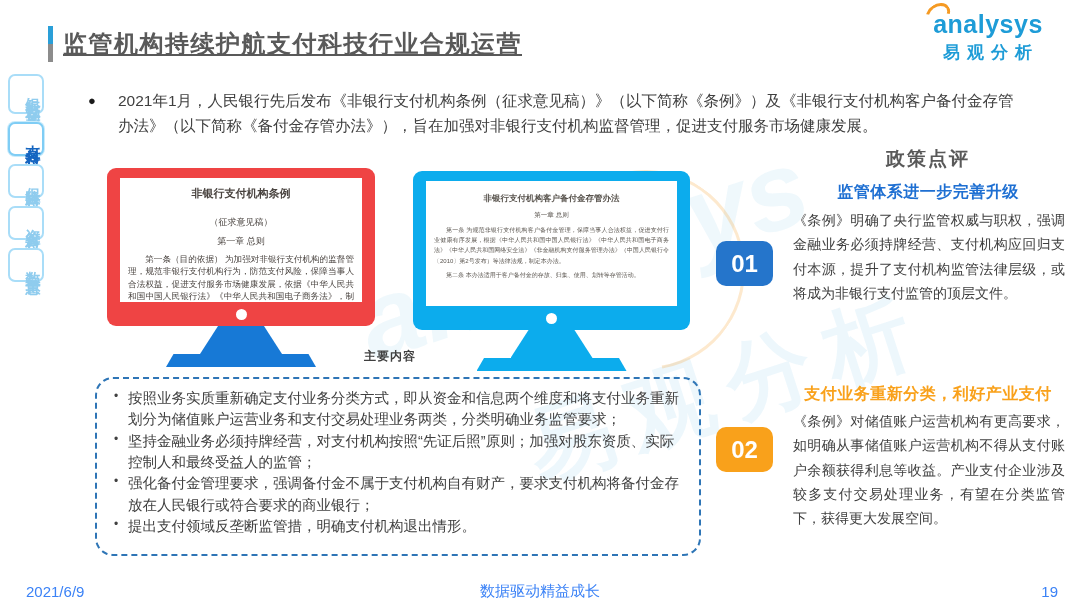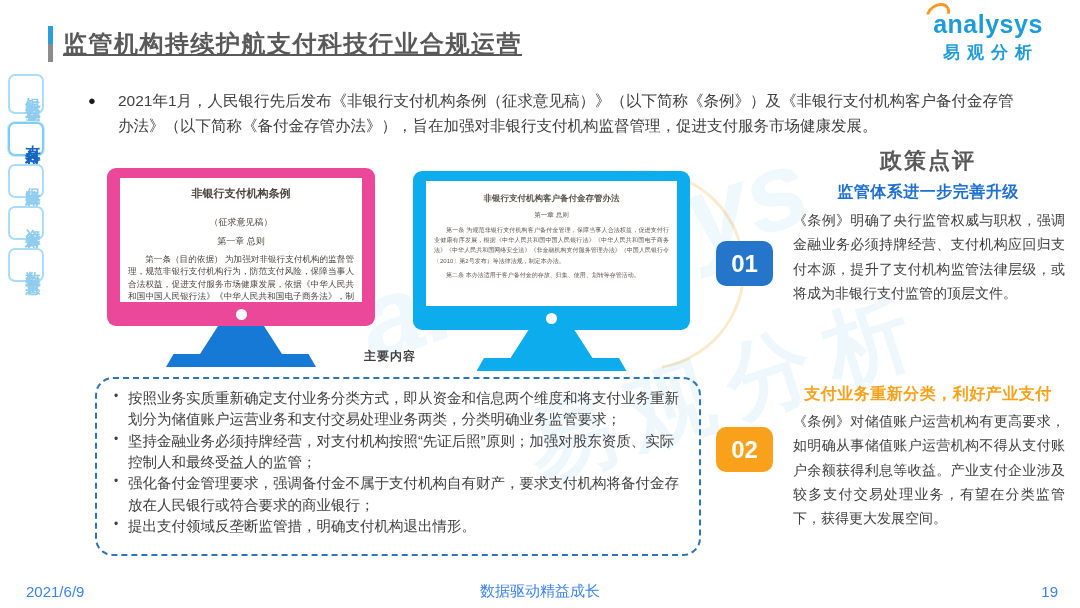--- a/index.html
+++ b/index.html
@@ -48,21 +48,21 @@
     font-size: 15.5px; color: #404040; line-height: 1.62; }
   .intro-row { display: flex; }
   .intro-dot { width: 30px; flex: 0 0 30px; font-size: 13px; color: #1a1a1a; padding-top: 2px; }
   .intro-text { flex: 1; }
 
   
   .monitor { position: absolute; }
   .m1 { left: 107px; top: 168px; width: 268px; }
   .m2 { left: 413px; top: 171px; width: 277px; }
   .bezel { position: relative; width: 100%; border-radius: 9px; }
-  .m1 .bezel { height: 158px; background: #ec4899; }
+  .m1 .bezel { height: 158px; background: #ef4444; }
   .m2 .bezel { height: 159px; background: #0caced; }
   .screen { position: absolute; left: 13px; right: 13px; top: 10px; bottom: 24px;
     background: #ffffff; overflow: hidden; padding: 6px 8px; }
   .cam-dot { position: absolute; left: 50%; bottom: 6px; width: 11px; height: 11px;
     margin-left: -5.5px; border-radius: 50%; background: #ffffff; }
   .neck { width: 82px; height: 28px; margin: 0 auto; clip-path: polygon(22% 0, 78% 0, 100% 100%, 0 100%); }
   .base { width: 150px; height: 13px; margin: 0 auto; clip-path: polygon(5% 0, 95% 0, 100% 100%, 0 100%); }
   .m1 .neck, .m1 .base { background: #1779d6; }
   .m2 .neck, .m2 .base { background: #0caced; }
 
@@ -81,21 +81,21 @@
   .main-heading { position: absolute; left: 290px; top: 348px; width: 200px; text-align: center;
     font-size: 12px; font-weight: bold; color: #3f3f3f; letter-spacing: 1px; }
   .dashed-box { position: absolute; left: 95px; top: 377px; width: 606px; height: 179px;
     border: 2px dashed #2e75b6; border-radius: 18px; padding: 9px 18px 6px 16px; }
   .dashed-box ul { list-style: none; }
   .dashed-box li { position: relative; padding-left: 15px; font-size: 14.5px; color: #404040; line-height: 1.47; }
   .dashed-box li::before { content: "•"; position: absolute; left: 1px; top: 0; color: #404040; font-size: 12px; }
 
   
   .policy-heading { position: absolute; left: 790px; top: 146px; width: 276px; text-align: center;
-    font-size: 22px; font-weight: bold; color: #595959; letter-spacing: 2px; }
+    font-size: 19px; font-weight: bold; color: #595959; letter-spacing: 2px; }
   .sec-title { position: absolute; width: 276px; left: 790px; text-align: center;
     font-size: 16px; font-weight: bold; letter-spacing: 0.5px; }
   .sec-title.s1 { top: 182px; color: #1e6fd2; }
   .sec-title.s2 { top: 384px; color: #f9a11b; }
   .sec-body { position: absolute; left: 793px; width: 272px;
     font-size: 14px; color: #404040; line-height: 1.74; text-align: justify; }
   .sec-body.s1 { top: 208px; }
   .sec-body.s2 { top: 409px; }
   .badge { position: absolute; left: 716px; width: 57px; height: 45px; border-radius: 10px;
     color: #ffffff; font-size: 24px; font-weight: bold;

